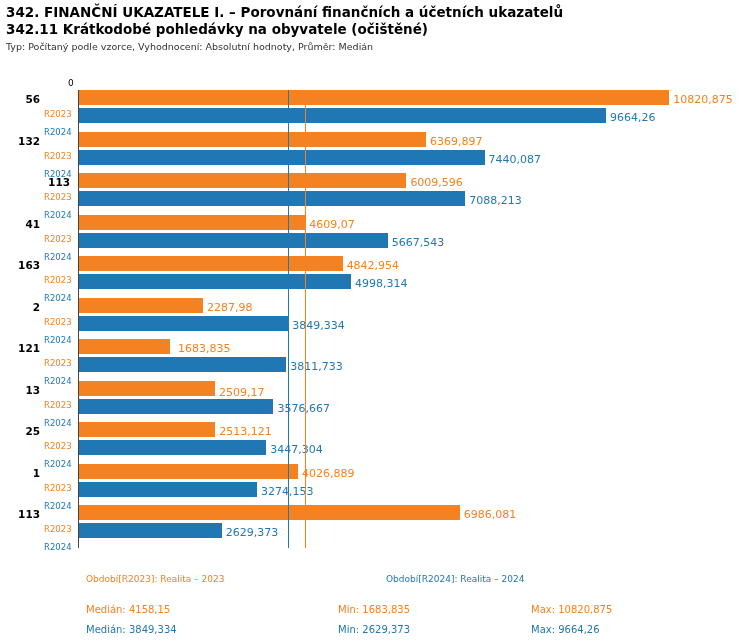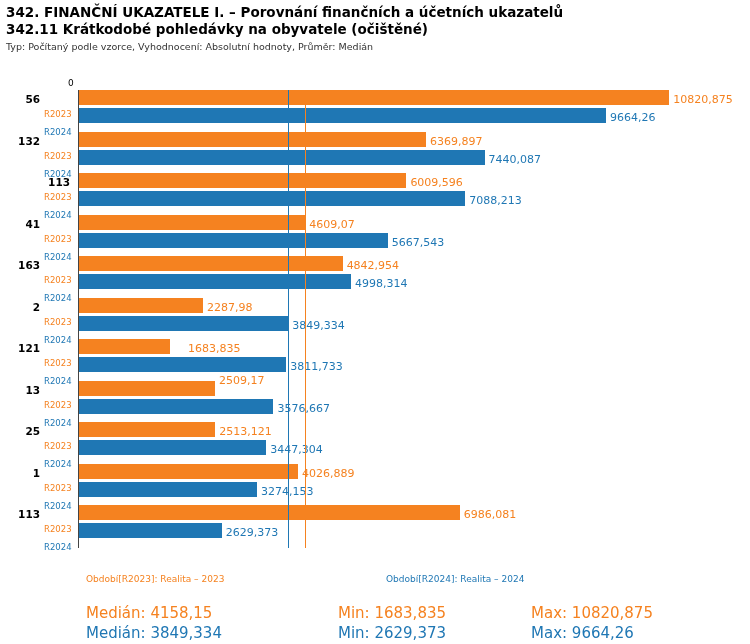--- a/index.html
+++ b/index.html
@@ -108,21 +108,21 @@
     padding-left: 20px;
   }
   .legend-item {
     position: absolute;
     font-size: 9px;
   }
   .legend-2023 { color: #f58220; }
   .legend-2024 { color: #1f77b4; }
   .stat {
     position: absolute;
-    font-size: 15px;
+    font-size: 10px;
   }
 </style>
 </head>
 <body>
 
 <div class="header">
   <div class="title-1">342. FINANČNÍ UKAZATELE I. – Porovnání finančních a účetních ukazatelů</div>
   <div class="title-2">342.11 Krátkodobé pohledávky na obyvatele (očištěné)</div>
   <div class="subtitle">Typ: Počítaný podle vzorce, Vyhodnocení: Absolutní hodnoty, Průměr: Medián</div>
 </div>
@@ -168,28 +168,28 @@
     <div class="glabel" style="left: 0px; top: 222.5px;">2</div>
     <div class="serieslabel" style="left: 44px; top: 222.5px; color: rgb(245, 130, 32);">R2023</div>
     <div class="bar r2023" style="left: 78px; top: 219.5px; width: 125.022px;"></div>
     <div class="barval r2023" style="left: 207.022px; top: 222.5px;">2287,98</div>
     <div class="serieslabel" style="left: 44px; top: 240.5px; color: rgb(31, 119, 180);">R2024</div>
     <div class="bar r2024" style="left: 78px; top: 237.5px; width: 210.339px;"></div>
     <div class="barval r2024" style="left: 292.339px; top: 240.5px;">3849,334</div>
     <div class="glabel" style="left: 0px; top: 264px;">121</div>
     <div class="serieslabel" style="left: 44px; top: 264px; color: rgb(245, 130, 32);">R2023</div>
     <div class="bar r2023" style="left: 78px; top: 261px; width: 92.0096px;"></div>
-    <div class="barval r2023" style="left: 188px; top: 264px;">1683,835</div>
+    <div class="barval r2023" style="left: 178px; top: 264px;">1683,835</div>
     <div class="serieslabel" style="left: 44px; top: 282px; color: rgb(31, 119, 180);">R2024</div>
     <div class="bar r2024" style="left: 78px; top: 279px; width: 208.284px;"></div>
     <div class="barval r2024" style="left: 290.284px; top: 282px;">3811,733</div>
     <div class="glabel" style="left: 0px; top: 305.5px;">13</div>
     <div class="serieslabel" style="left: 44px; top: 305.5px; color: rgb(245, 130, 32);">R2023</div>
     <div class="bar r2023" style="left: 78px; top: 302.5px; width: 137.108px;"></div>
-    <div class="barval r2023" style="left: 219.108px; top: 296px; text-align: right;">2509,17</div>
+    <div class="barval r2023" style="left: 219.108px; top: 308px; text-align: right;">2509,17</div>
     <div class="serieslabel" style="left: 44px; top: 323.5px; color: rgb(31, 119, 180);">R2024</div>
     <div class="bar r2024" style="left: 78px; top: 320.5px; width: 195.439px;"></div>
     <div class="barval r2024" style="left: 277.439px; top: 323.5px;">3576,667</div>
     <div class="glabel" style="left: 0px; top: 347px;">25</div>
     <div class="serieslabel" style="left: 44px; top: 347px; color: rgb(245, 130, 32);">R2023</div>
     <div class="bar r2023" style="left: 78px; top: 344px; width: 137.324px;"></div>
     <div class="barval r2023" style="left: 219.324px; top: 347px;">2513,121</div>
     <div class="serieslabel" style="left: 44px; top: 365px; color: rgb(31, 119, 180);">R2024</div>
     <div class="bar r2024" style="left: 78px; top: 362px; width: 188.371px;"></div>
     <div class="barval r2024" style="left: 270.371px; top: 365px;">3447,304</div>

